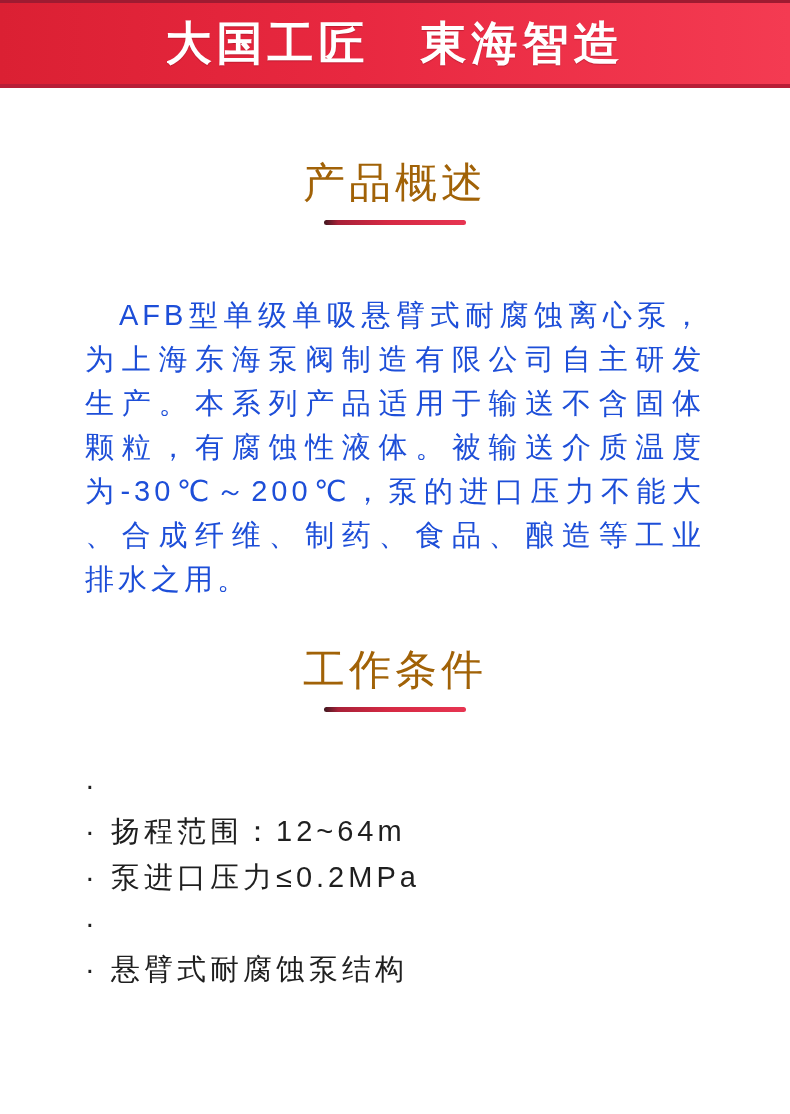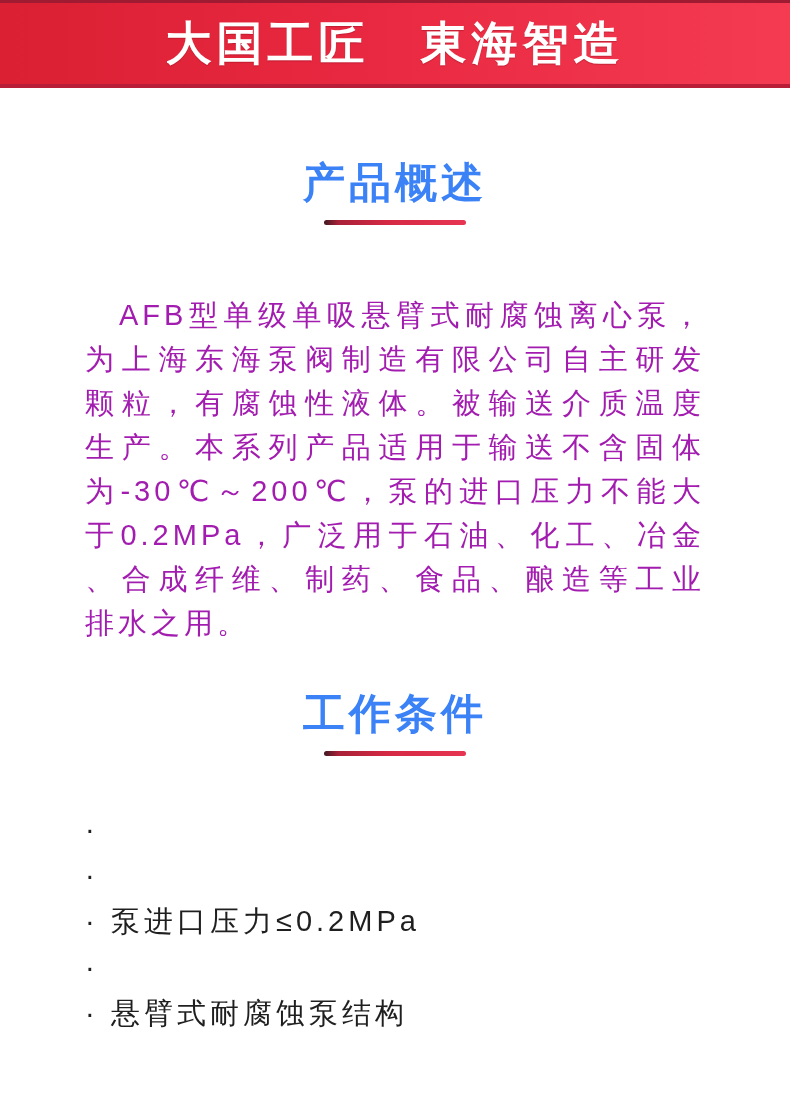--- a/index.html
+++ b/index.html
@@ -35,41 +35,41 @@
     text-shadow: 0 1px 1px rgba(120,10,25,.35);
     white-space: nowrap;
   }
 
   
   .section-heading {
     margin: 12px;
     text-align: center;
     font-size: 42px;
     line-height: 1;
-    font-weight: 700;
+    font-weight: 400;
     letter-spacing: 4px;
-    color: #3b82f6;
+    color: #a16207;
   }
   .heading-overview { margin-top: 74px; }
   .heading-conditions { margin-top: 48px; }
   .heading-underline {
     width: 142px;
     height: 5px;
     margin: 16px auto 0 auto;
     border-radius: 3px;
     background: linear-gradient(90deg, #401820 0%, #a82138 10%, #d52943 45%, #e73552 100%);
   }
 
   
   .para {
     margin: 68px 85px 0 85px;
     width: 620px;
     font-size: 29px;
     line-height: 44px;
-    color: #a21caf;
+    color: #1d4ed8;
   }
   .para-line {
     letter-spacing: 4px;
     text-align: justify;
     text-align-last: justify;
   }
   .para-first { text-indent: 34px; }
   .para-last  { text-align-last: left; }
 
   
@@ -100,37 +100,37 @@
   <div class="banner">
     <div class="banner-title">大国工匠　東海智造</div>
   </div>
 
   <h2 class="section-heading heading-overview">产品概述</h2>
   <div class="heading-underline"></div>
 
   <div class="para">
     <div class="para-line para-first">AFB型单级单吸悬臂式耐腐蚀离心泵，</div>
     <div class="para-line">为上海东海泵阀制造有限公司自主研发</div>
+    <div class="para-line">生产。本系列产品适用于输送不含固体</div>
     <div class="para-line">颗粒，有腐蚀性液体。被输送介质温度</div>
-    <div class="para-line">生产。本系列产品适用于输送不含固体</div>
     <div class="para-line">为-30℃～200℃，泵的进口压力不能大</div>
-    <div class="para-line">于0.2MPa，广泛用于石油、化工、冶金</div>
     <div class="para-line">、合成纤维、制药、食品、酿造等工业</div>
     <div class="para-line para-last">排水之用。</div>
   </div>
 
   <h2 class="section-heading heading-conditions">工作条件</h2>
   <div class="heading-underline"></div>
 
   <div class="cond-list">
     <div class="cond-item">
       <span class="cond-dot">·</span>
     </div>
     <div class="cond-item">
       <span class="cond-dot">·</span>
+      <span>扬程范围：12~64m</span>
     </div>
     <div class="cond-item">
       <span class="cond-dot">·</span>
       <span>泵进口压力≤0.2MPa</span>
     </div>
     <div class="cond-item">
       <span class="cond-dot">·</span>
     </div>
     <div class="cond-item">
       <span class="cond-dot">·</span>

